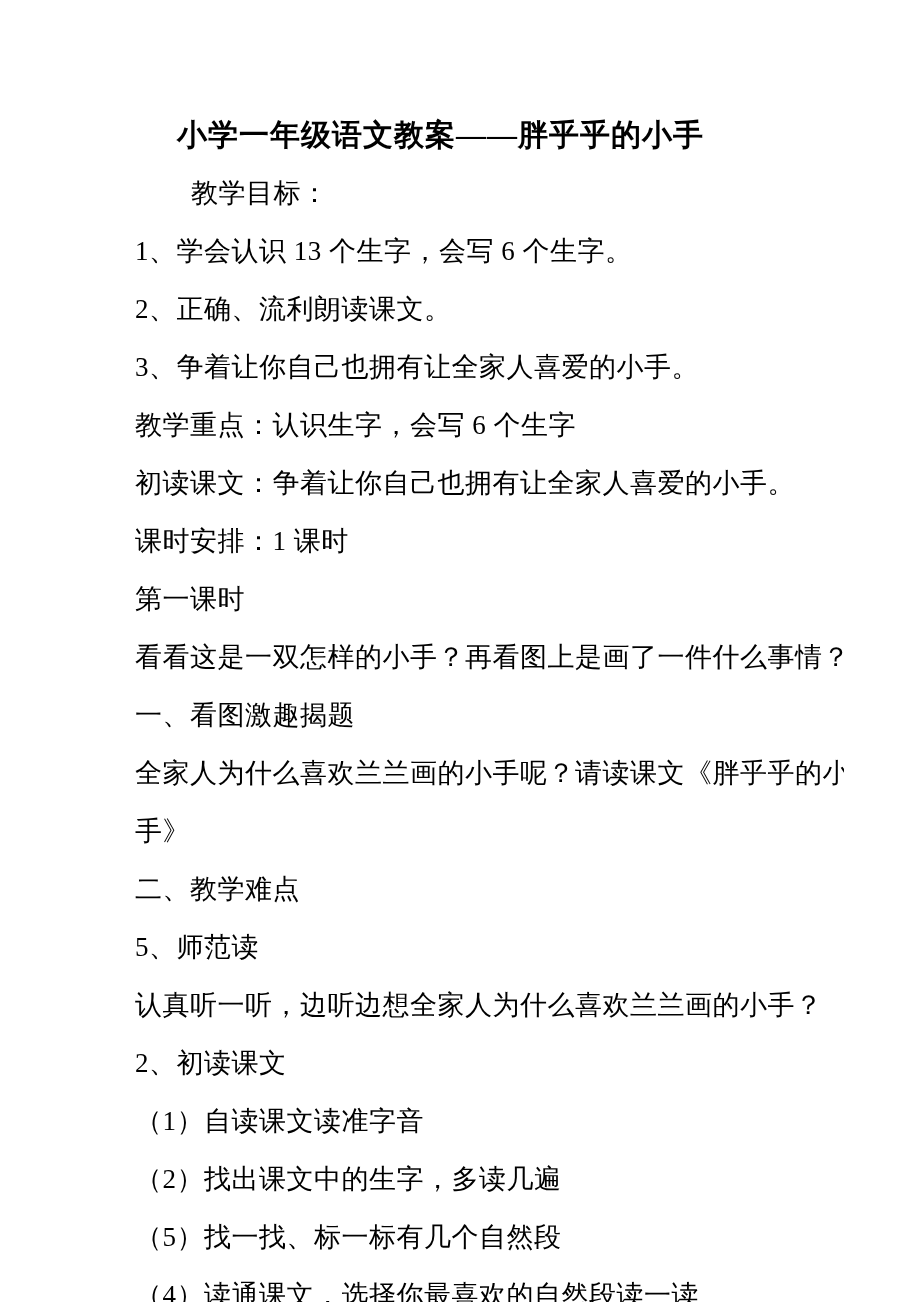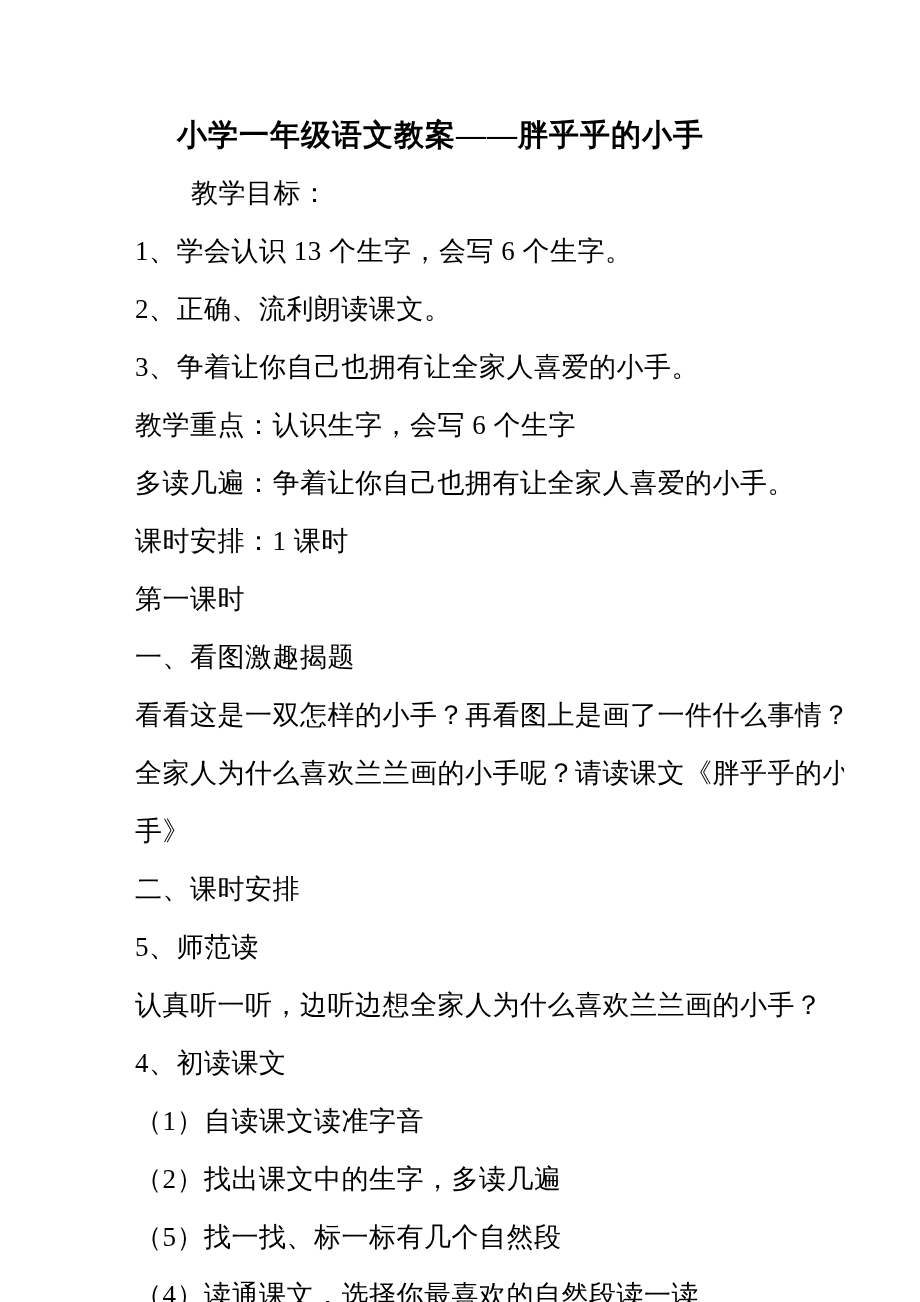--- a/index.html
+++ b/index.html
@@ -45,29 +45,29 @@
 <body>
 
 <div class="page">
   <h1 class="doc-title">小学一年级语文教案——胖乎乎的小手</h1>
   <div class="doc-body">
     <p class="line indent">教学目标：</p>
     <p class="line">1、学会认识 13 个生字，会写 6 个生字。</p>
     <p class="line">2、正确、流利朗读课文。</p>
     <p class="line">3、争着让你自己也拥有让全家人喜爱的小手。</p>
     <p class="line">教学重点：认识生字，会写 6 个生字</p>
-    <p class="line">多读几遍：争着让你自己也拥有让全家人喜爱的小手。</p>
+    <p class="line">初读课文：争着让你自己也拥有让全家人喜爱的小手。</p>
     <p class="line">课时安排：1 课时</p>
     <p class="line">第一课时</p>
+    <p class="line">看看这是一双怎样的小手？再看图上是画了一件什么事情？</p>
     <p class="line">一、看图激趣揭题</p>
-    <p class="line">看看这是一双怎样的小手？再看图上是画了一件什么事情？</p>
     <p class="line">全家人为什么喜欢兰兰画的小手呢？请读课文《胖乎乎的小</p>
     <p class="line">手》</p>
-    <p class="line">二、课时安排</p>
+    <p class="line">二、教学难点</p>
     <p class="line">5、师范读</p>
     <p class="line">认真听一听，边听边想全家人为什么喜欢兰兰画的小手？</p>
-    <p class="line">4、初读课文</p>
+    <p class="line">2、初读课文</p>
     <p class="line">（1）自读课文读准字音</p>
     <p class="line">（2）找出课文中的生字，多读几遍</p>
     <p class="line">（5）找一找、标一标有几个自然段</p>
     <p class="line">（4）读通课文，选择你最喜欢的自然段读一读</p>
   </div>
 </div>
 
 </body></html>

